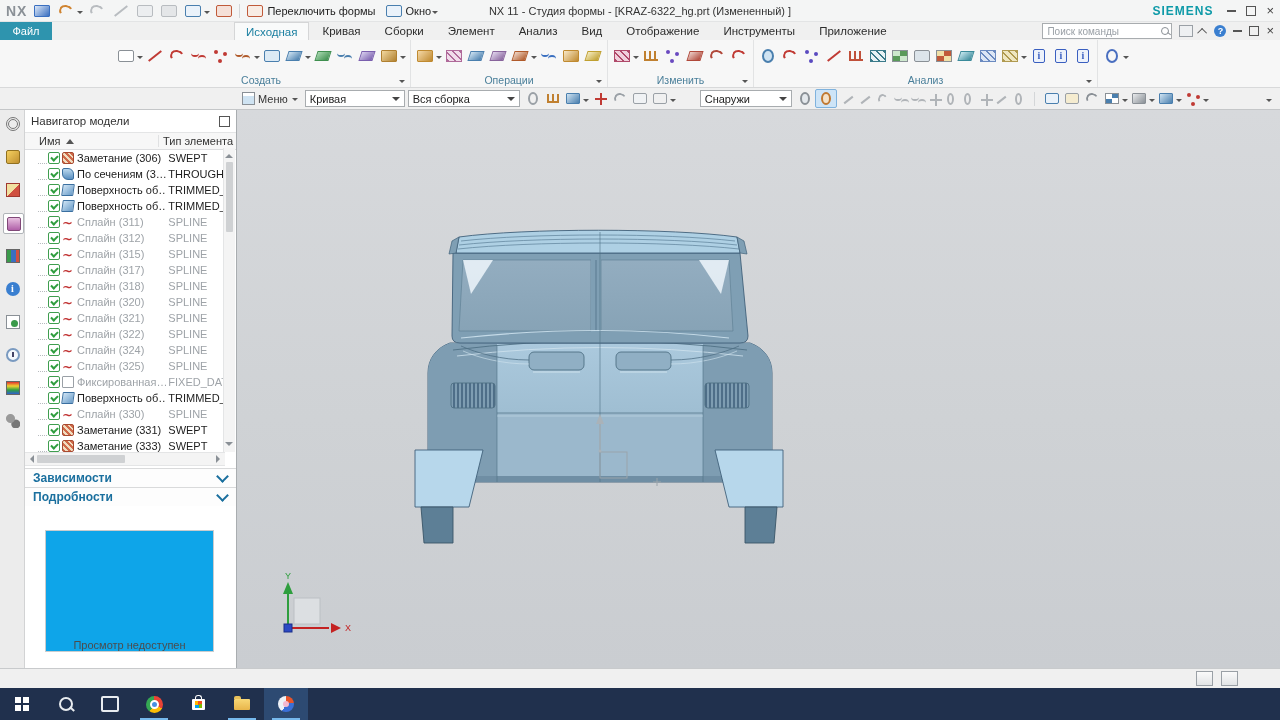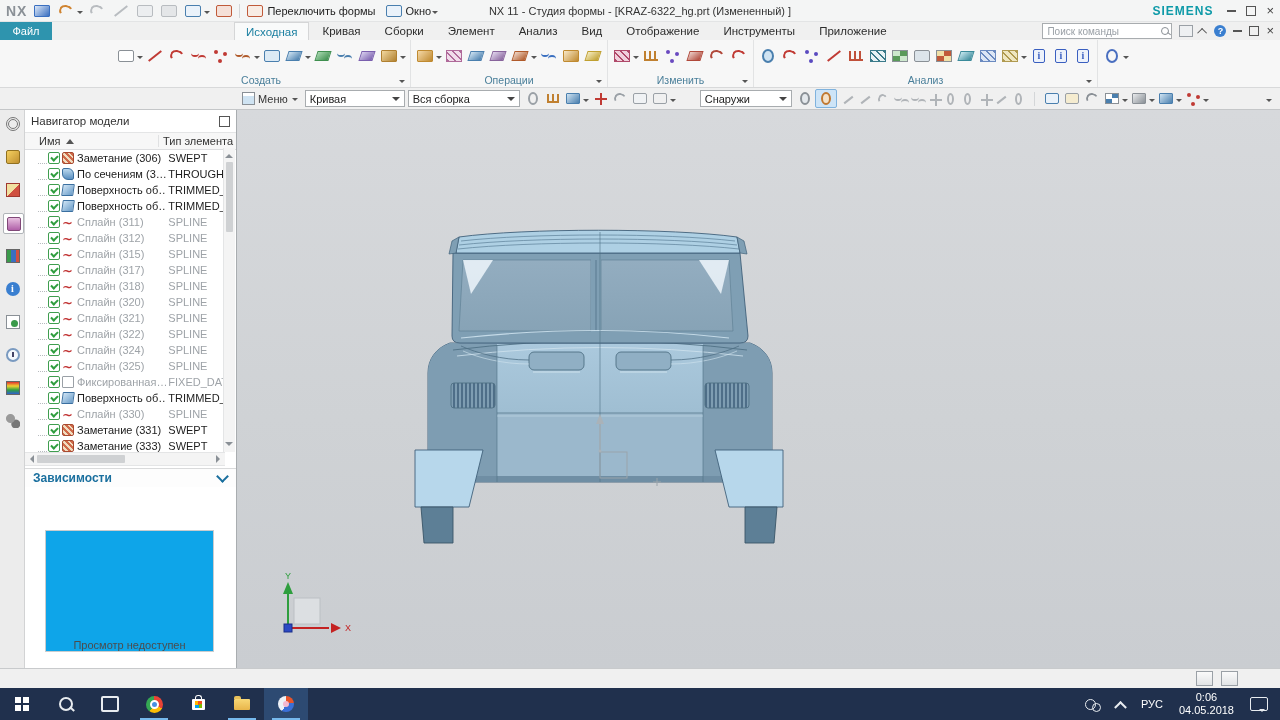--- a/index.html
+++ b/index.html
@@ -741,20 +741,24 @@
   </div>
   <div id="hscroll">
     <i class="sarrow" style="top:2px;left:1px;border-right-color:#8a9096"></i>
     <i class="sthumb" style="left:12px;top:2px;width:88px;height:8px"></i>
     <i class="sarrow" style="top:2px;right:1px;border-left-color:#8a9096"></i>
   </div>
   <div class="navsec" style="top:358px">
     <span>Зависимости</span>
       <i class="seccv"></i>
   </div>
+  <div class="navsec" style="top:377px">
+    <span>Подробности</span>
+      <i class="seccv"></i>
+  </div>
   <div id="previewbox">
     <span>Просмотр недоступен</span>
   </div>
 </div>
 
 <div id="viewport">
   <svg width="1043" height="558" viewBox="0 0 1043 558">
     <defs>
       <linearGradient id="gl" x1="0" y1="0" x2="0" y2="1">
         <stop offset="0" stop-color="#93adc0"></stop>
@@ -862,23 +866,13 @@
       <div class="tcell">
         <i class="ticn tb-store"></i>
       </div>
       <div class="tcell ul">
         <i class="ticn tb-folder"></i>
       </div>
       <div class="tcell active ul">
         <i class="ticn tb-nx"></i>
       </div>
     </span>
-  <div id="tray">
-    <i class="tb-people"></i>
-    <i class="tb-chevup"></i>
-    <span>РУС</span>
-    <div id="clock">
-      <div>0:06</div>
-      <div>04.05.2018</div>
-    </div>
-    <i class="tb-chat"></i>
-  </div>
 </div>
 
 </body></html>

